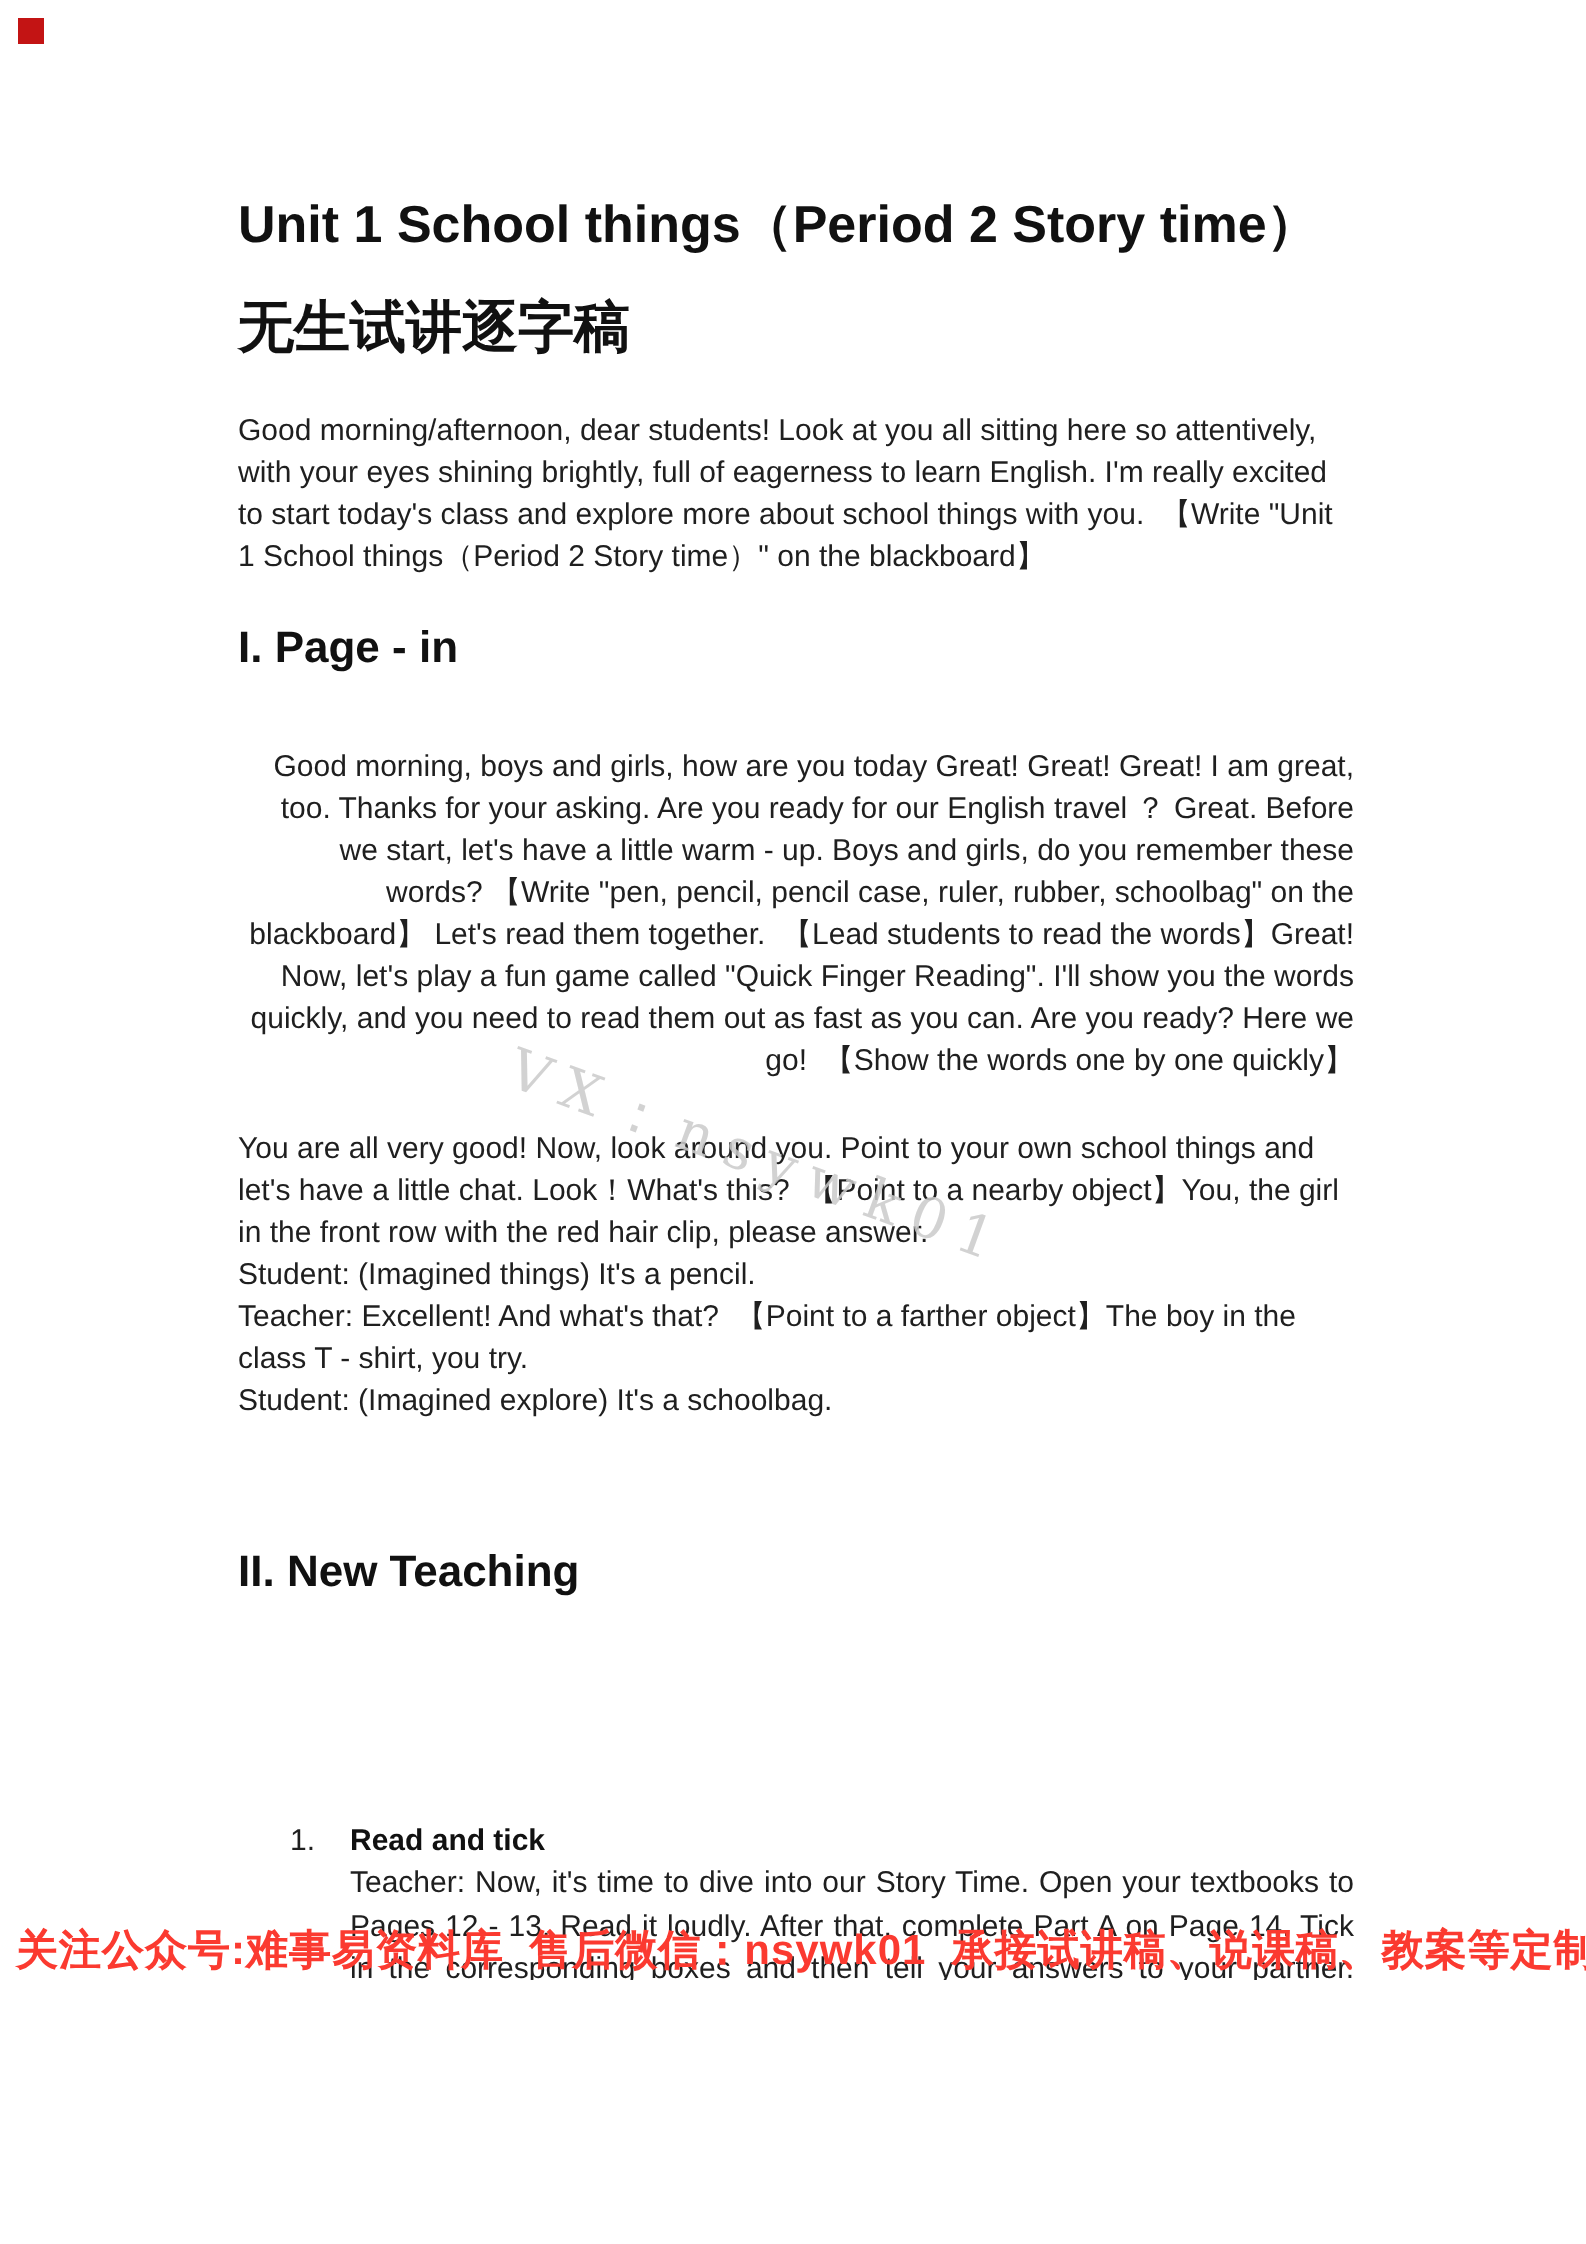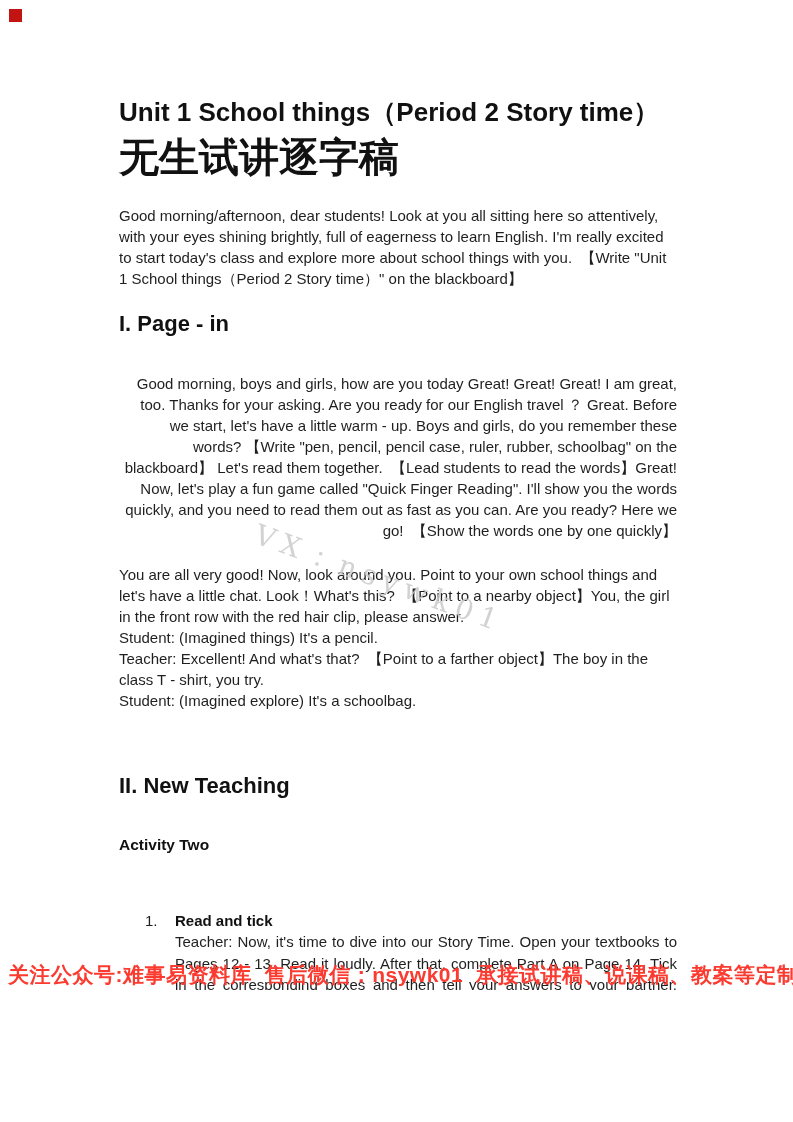--- a/index.html
+++ b/index.html
@@ -12,21 +12,21 @@
     font-family:"Liberation Sans", sans-serif;
     color:#1f1f1f;
   }
   .corner-marker {
     position:absolute; left:9px; top:9px;
     width:13px; height:13px;
   }
   .block { position:absolute; left:119px; width:558px; }
   .doc-title { top:96px; font-weight:bold; color:#111; }
   .doc-title .t-en { font-size:26px; line-height:1.25; letter-spacing:0; }
-  .doc-title .t-zh { font-size:40px; line-height:1.2; margin-top:4px; }
+  .doc-title .t-zh { font-size:28px; line-height:1.2; margin-top:18px; }
   .para {
     font-size:15px; line-height:21px;
     white-space:pre-wrap;
   }
   .p-intro { top:205px; }
   .h-section { font-size:22px; font-weight:bold; color:#111; }
   .h-lead { top:311px; }
   .p-warmup { top:373px;text-align:right; }
   .p-dialog { top:564px; }
   .p-dialog .dline { font-size:15px; line-height:21px; white-space:pre-wrap; }
@@ -71,21 +71,20 @@
 
   <div class="block p-dialog">
     <div class="dline">You are all very good! Now, look around you. Point to your own school things and let's have a little chat. Look！What's this?  【Point to a nearby object】You, the girl in the front row with the red hair clip, please answer.</div>
     <div class="dline">Student: (Imagined things) It's a pencil.</div>
     <div class="dline">Teacher: Excellent! And what's that?  【Point to a farther object】The boy in the class T - shirt, you try.</div>
     <div class="dline">Student: (Imagined explore) It's a schoolbag.</div>
   </div>
 
   <div class="block h-section h-new">II. New Teaching</div>
 
-  <div class="block h-activity">Activity Two</div>
 
   <div class="block list-item">
     <div class="list-num">1.</div>
     <div class="list-body">
       <div class="list-title">Read and tick</div>
       <div class="list-text">Teacher: Now, it's time to dive into our Story Time. Open your textbooks to Pages 12 - 13. Read it loudly. After that, complete Part A on Page 14. Tick in the corresponding boxes and then tell your answers to your partner. 【Students start reading and doing the exercise】</div>
     </div>
   </div>
 
   <div class="watermark">VX：nsywk01</div>

